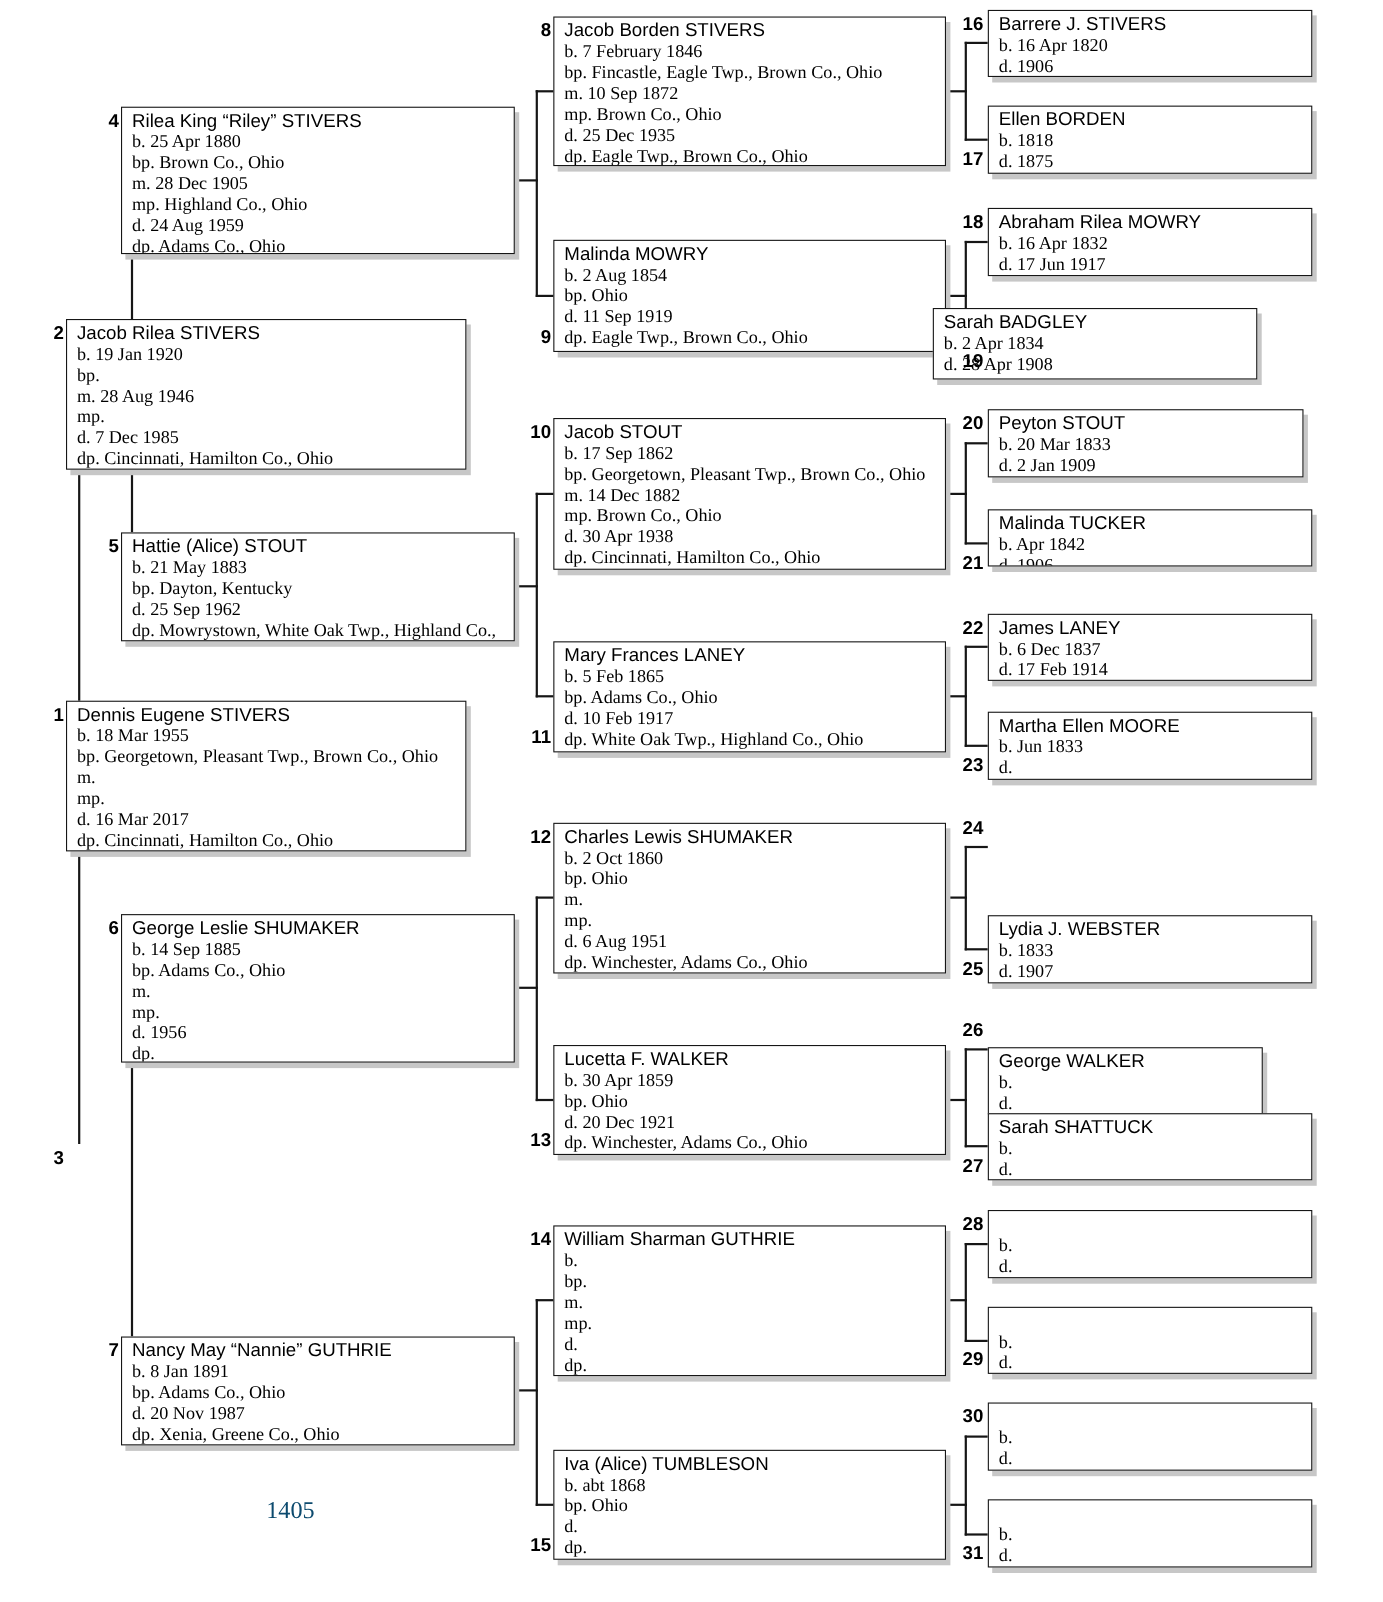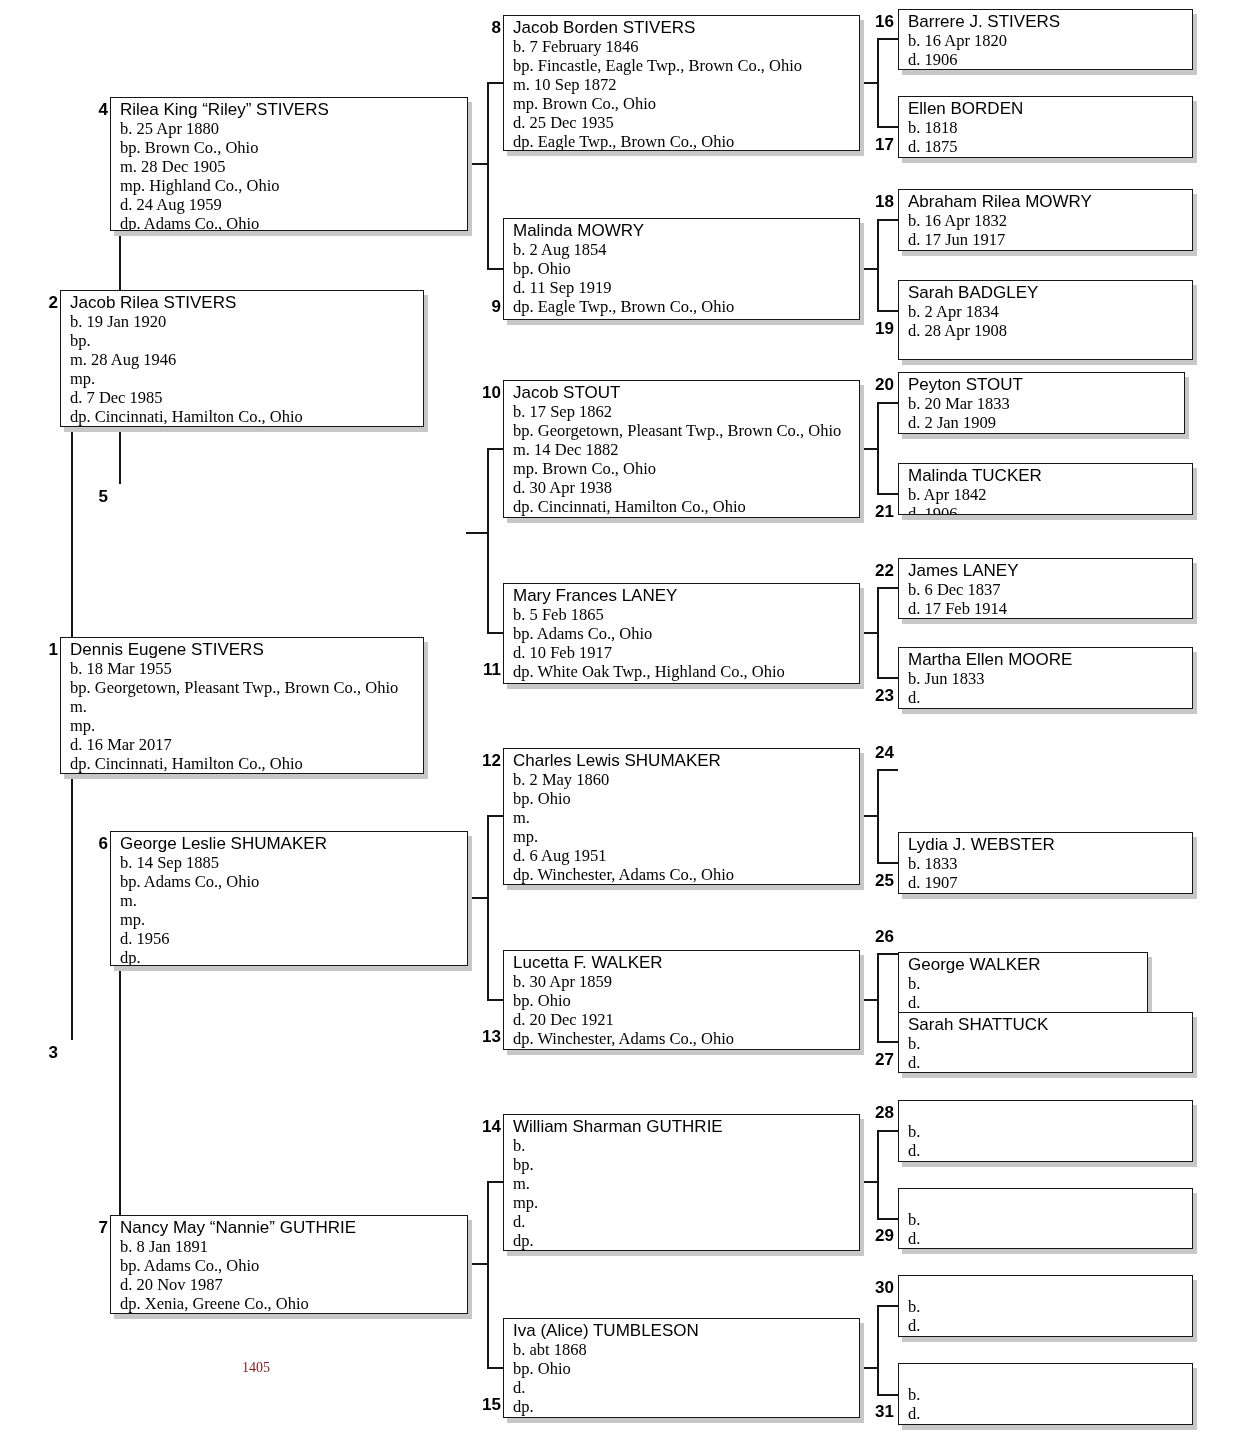--- a/index.html
+++ b/index.html
@@ -7,21 +7,21 @@
   .pbox{position:absolute;background:#ffffff;border:1.5px solid #161616;box-shadow:4px 5px 0 #c7c7c7;
         box-sizing:border-box;padding:2px 4px 0 9px;overflow:hidden;z-index:2;}
   .pname{font-family:"Liberation Sans","DejaVu Sans",sans-serif;font-size:17px;line-height:19px;
          min-height:19px;white-space:nowrap;color:#000;}
   .pline{font-family:"Liberation Serif","DejaVu Serif",serif;font-size:16.5px;line-height:19px;
          min-height:19px;white-space:nowrap;color:#000;}
   .pnum{position:absolute;width:26px;text-align:right;font-family:"Liberation Sans","DejaVu Sans",sans-serif;
         font-weight:700;font-size:17px;line-height:19px;color:#000;z-index:3;}
   .hline{position:absolute;height:2px;background:#161616;z-index:1;}
   .vline{position:absolute;width:2px;background:#161616;z-index:1;}
-  .pageno{position:absolute;font-family:"Liberation Serif","DejaVu Serif",serif;font-size:14px;color:#7f1d1d;z-index:3;}
+  .pageno{position:absolute;font-family:"Liberation Serif","DejaVu Serif",serif;font-size:22px;color:#0c4a6e;z-index:3;}
 </style>
 </head>
 <body>
 
 <div id="chart">
 
   <div class="vline" style="left:71px;top:427px;height:613px"></div>
 
   <div class="vline" style="left:119px;top:231px;height:253px"></div>
   <div class="vline" style="left:119px;top:966px;height:249px"></div>
@@ -132,20 +132,27 @@
   <div class="pbox" style="left:110px;top:97px;width:358px;height:134px">
     <div class="pname">Rilea King “Riley” STIVERS</div>
     <div class="pline">b. 25 Apr 1880</div>
     <div class="pline">bp. Brown Co., Ohio</div>
     <div class="pline">m. 28 Dec 1905</div>
     <div class="pline">mp. Highland Co., Ohio</div>
     <div class="pline">d. 24 Aug 1959</div>
     <div class="pline">dp. Adams Co., Ohio</div>
   </div>
 
+  <div class="pbox" style="left:110px;top:484px;width:358px;height:99px">
+    <div class="pname">Hattie (Alice) STOUT</div>
+    <div class="pline">b. 21 May 1883</div>
+    <div class="pline">bp. Dayton, Kentucky</div>
+    <div class="pline">d. 25 Sep 1962</div>
+    <div class="pline">dp. Mowrystown, White Oak Twp., Highland Co.,</div>
+  </div>
 
   <div class="pbox" style="left:110px;top:831px;width:358px;height:135px">
     <div class="pname">George Leslie SHUMAKER</div>
     <div class="pline">b. 14 Sep 1885</div>
     <div class="pline">bp. Adams Co., Ohio</div>
     <div class="pline">m.</div>
     <div class="pline">mp.</div>
     <div class="pline">d. 1956</div>
     <div class="pline">dp.</div>
   </div>
@@ -189,21 +196,21 @@
   <div class="pbox" style="left:503px;top:583px;width:357px;height:101px">
     <div class="pname">Mary Frances LANEY</div>
     <div class="pline">b. 5 Feb 1865</div>
     <div class="pline">bp. Adams Co., Ohio</div>
     <div class="pline">d. 10 Feb 1917</div>
     <div class="pline">dp. White Oak Twp., Highland Co., Ohio</div>
   </div>
 
   <div class="pbox" style="left:503px;top:748px;width:357px;height:137px">
     <div class="pname">Charles Lewis SHUMAKER</div>
-    <div class="pline">b. 2 May 1860</div>
+    <div class="pline">b. 2 Oct 1860</div>
     <div class="pline">bp. Ohio</div>
     <div class="pline">m.</div>
     <div class="pline">mp.</div>
     <div class="pline">d. 6 Aug 1951</div>
     <div class="pline">dp. Winchester, Adams Co., Ohio</div>
   </div>
 
   <div class="pbox" style="left:503px;top:950px;width:357px;height:100px">
     <div class="pname">Lucetta F. WALKER</div>
     <div class="pline">b. 30 Apr 1859</div>
@@ -241,21 +248,21 @@
     <div class="pline">b. 1818</div>
     <div class="pline">d. 1875</div>
   </div>
 
   <div class="pbox" style="left:898px;top:189px;width:295px;height:62px">
     <div class="pname">Abraham Rilea MOWRY</div>
     <div class="pline">b. 16 Apr 1832</div>
     <div class="pline">d. 17 Jun 1917</div>
   </div>
 
-  <div class="pbox" style="left:898px;top:280px;width:295px;height:80px">
+  <div class="pbox" style="left:848px;top:280px;width:295px;height:65px">
     <div class="pname">Sarah BADGLEY</div>
     <div class="pline">b. 2 Apr 1834</div>
     <div class="pline">d. 28 Apr 1908</div>
   </div>
 
   <div class="pbox" style="left:898px;top:372px;width:287px;height:62px">
     <div class="pname">Peyton STOUT</div>
     <div class="pline">b. 20 Mar 1833</div>
     <div class="pline">d. 2 Jan 1909</div>
   </div>

